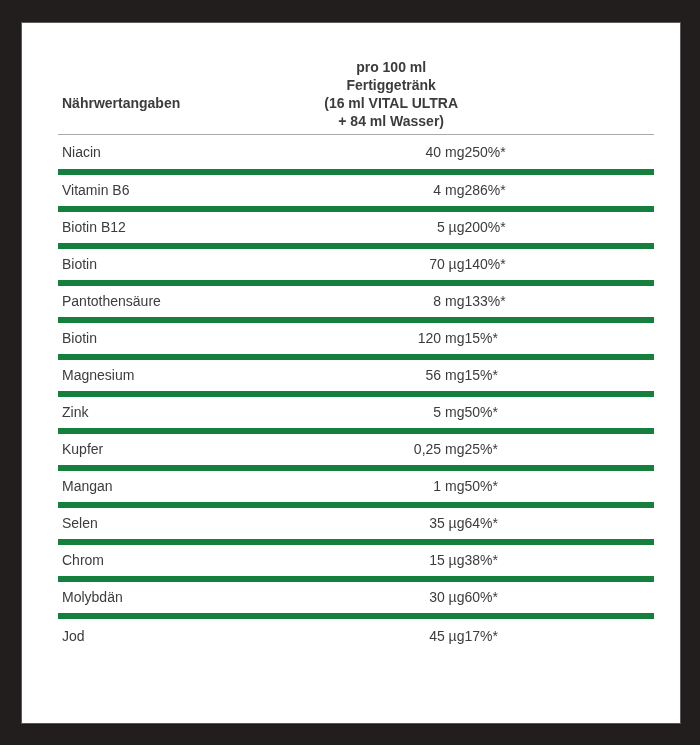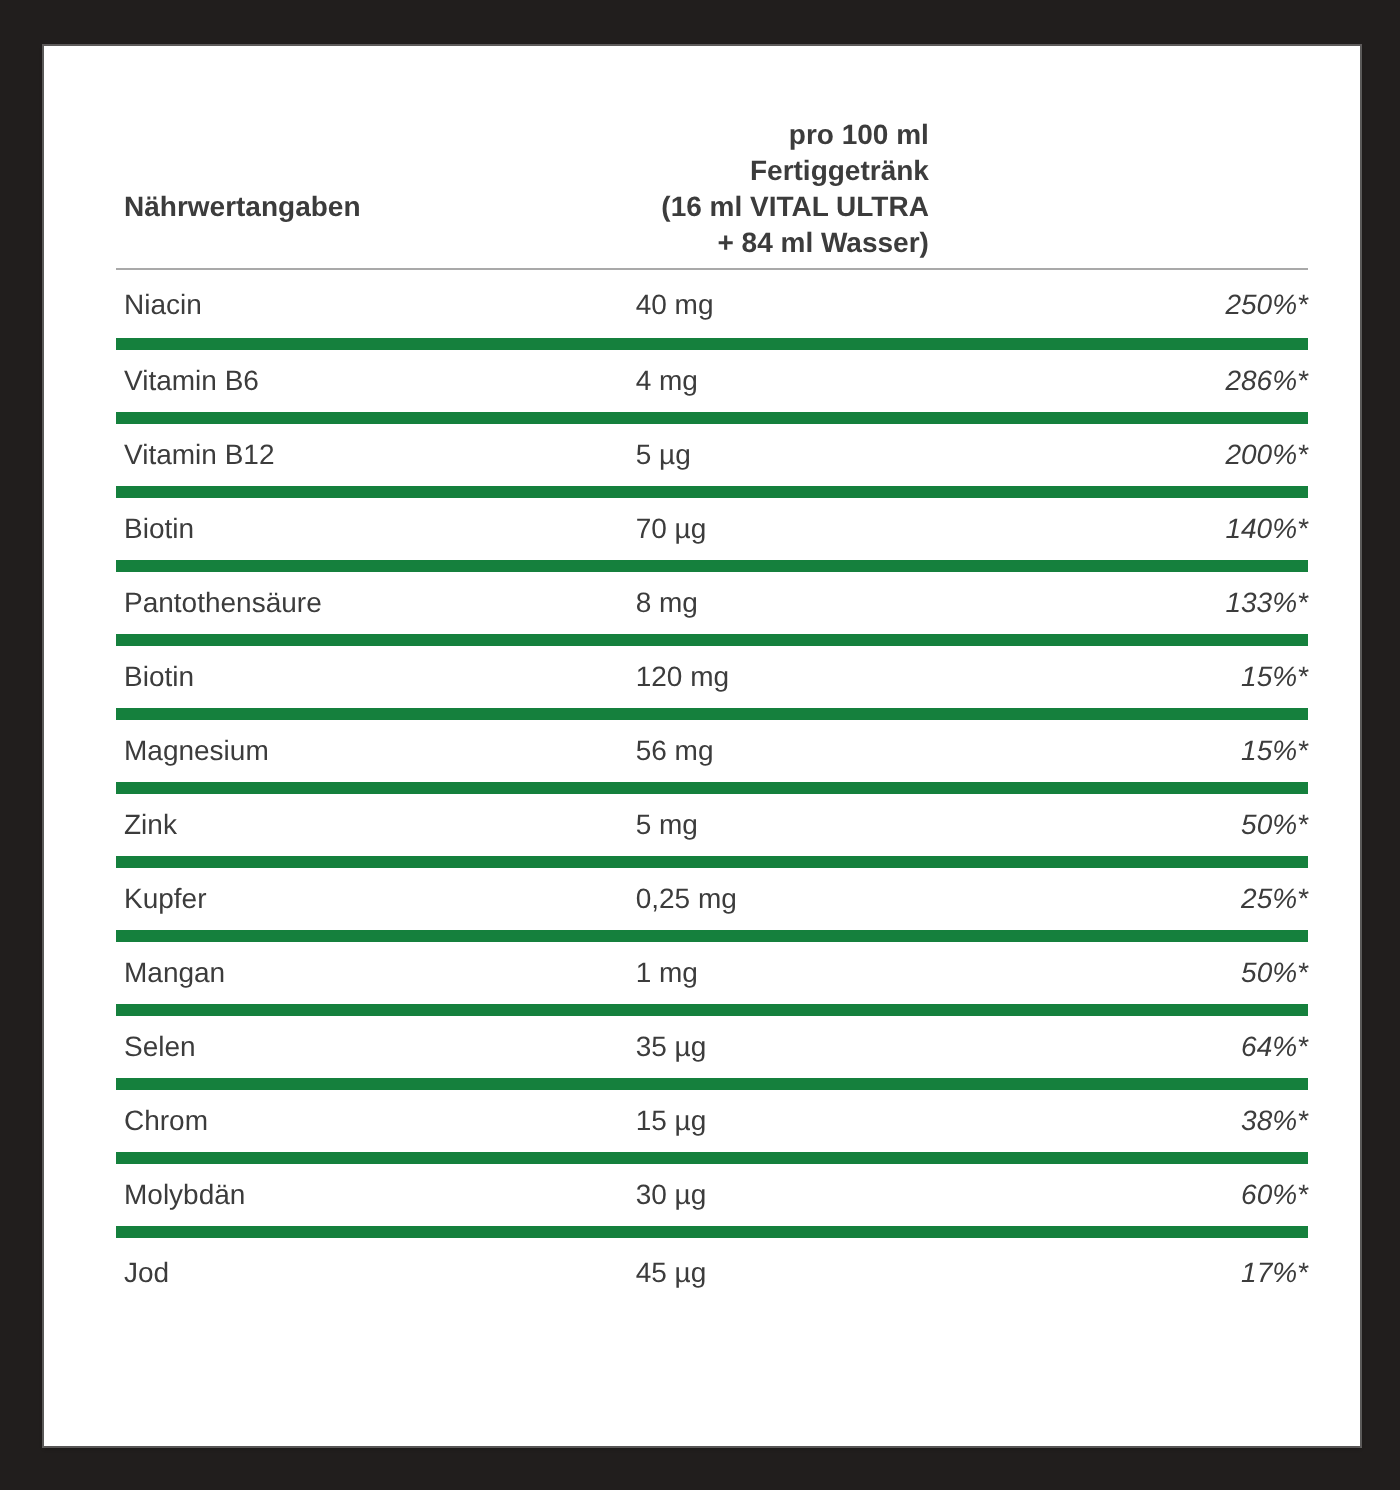--- a/index.html
+++ b/index.html
@@ -43,35 +43,35 @@
     border-bottom: 1px solid #a9a9a9;
     padding-bottom: 4px;
   }
   th.h-label {
     text-align: left;
     padding-left: 4px;
     padding-bottom: 23px;
     font-size: 14px;
   }
   th.h-serving {
-    text-align: right;
+    text-align: center;
     font-size: 14px;
     line-height: 18px;
   }
   th.h-empty { }
 
   tbody td {
     height: 37px;
     vertical-align: middle;
     border-bottom: 6px solid #15803d;
   }
   tbody tr:last-child td { border-bottom: none; }
   td.cell-label   { text-align: left; padding-left: 4px; }
-  td.cell-amount  { text-align: left; }
-  td.cell-percent { text-align: right; font-style: italic; }
+  td.cell-amount  { text-align: right; }
+  td.cell-percent { text-align: left; }
 </style>
 </head>
 <body>
 
 <div class="card">
   <table class="nutrition">
     <colgroup>
       <col class="c1">
         <col class="c2">
         <col class="c3">
@@ -93,21 +93,21 @@
           <td class="cell-label">Niacin</td>
           <td class="cell-amount">40 mg</td>
           <td class="cell-percent">250%*</td>
         </tr>
         <tr>
           <td class="cell-label">Vitamin B6</td>
           <td class="cell-amount">4 mg</td>
           <td class="cell-percent">286%*</td>
         </tr>
         <tr>
-          <td class="cell-label">Vitamin B12</td>
+          <td class="cell-label">Biotin B12</td>
           <td class="cell-amount">5 µg</td>
           <td class="cell-percent">200%*</td>
         </tr>
         <tr>
           <td class="cell-label">Biotin</td>
           <td class="cell-amount">70 µg</td>
           <td class="cell-percent">140%*</td>
         </tr>
         <tr>
           <td class="cell-label">Pantothensäure</td>

